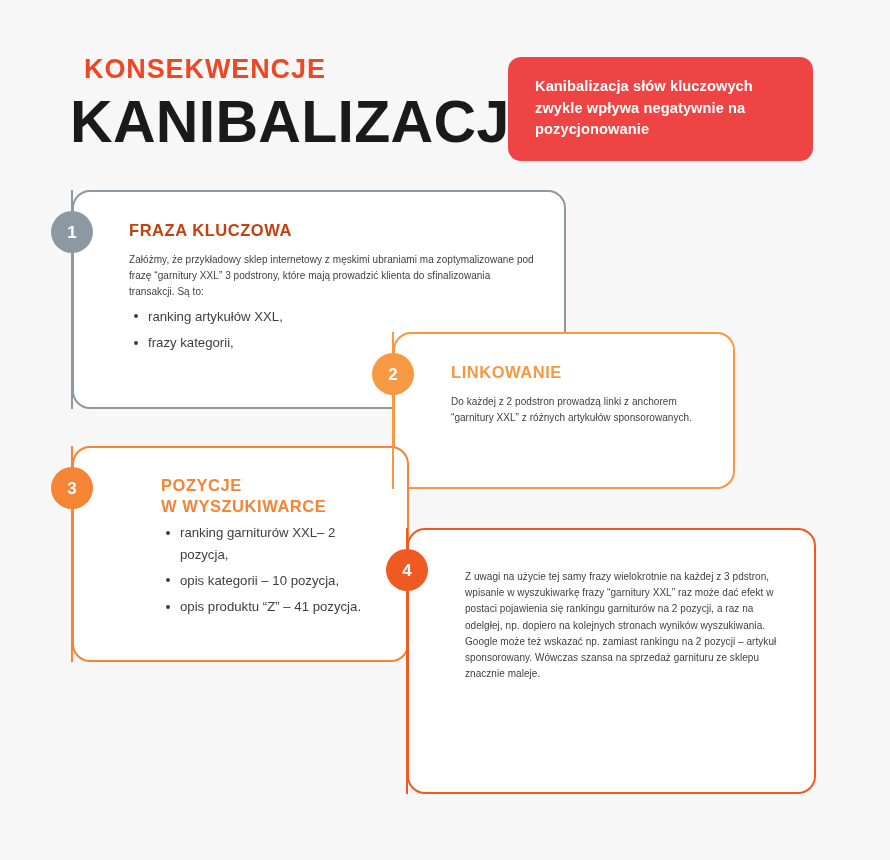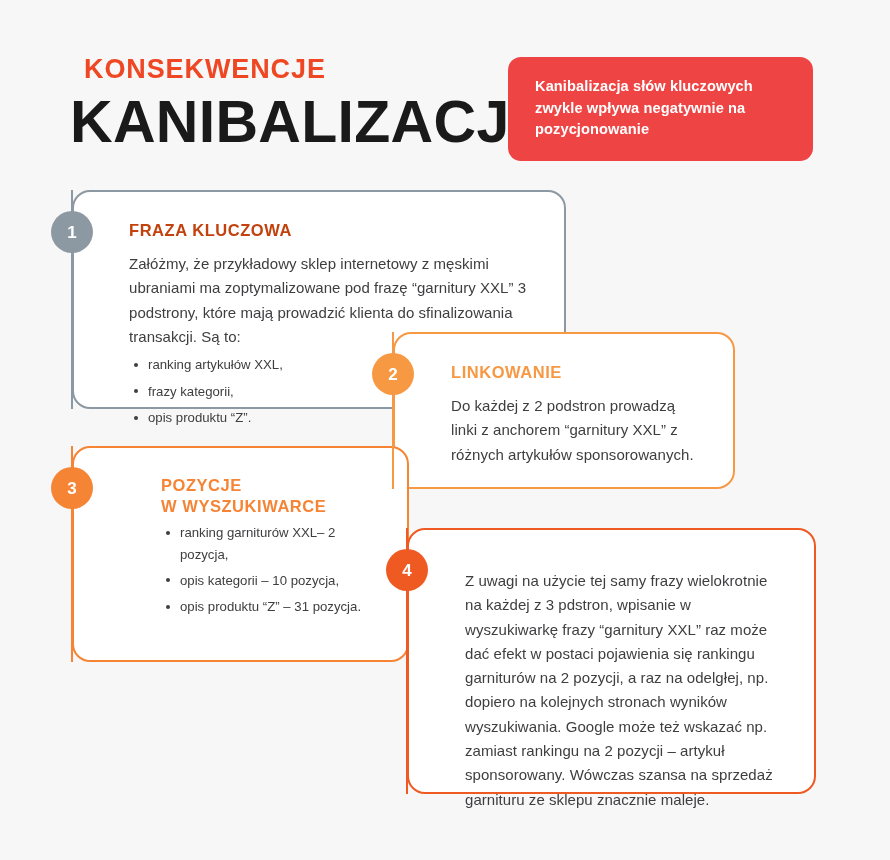--- a/index.html
+++ b/index.html
@@ -77,21 +77,21 @@
   }
 
   .card-title {
     font-size: 16.5px;
     font-weight: bold;
     letter-spacing: 0.55px;
     line-height: 1.28;
     text-transform: uppercase;
   }
   .card-text {
-    font-size: 15px;
+    font-size: 10px;
     line-height: 1.62;
     color: #3e3e40;
     margin-top: 11px;
     letter-spacing: 0.05px;
   }
   .card-list {
     list-style: none;
     margin-top: 3px;
     font-size: 13.2px;
     line-height: 1.62;
@@ -191,41 +191,40 @@
   <div class="connector" id="conn-3"></div>
   <div class="connector" id="conn-4"></div>
 
   <div class="card" id="card-1">
     <div class="body">
       <div class="card-title">FRAZA KLUCZOWA</div>
       <div class="card-text">Załóżmy, że przykładowy sklep internetowy z męskimi ubraniami ma zoptymalizowane pod frazę “garnitury XXL” 3 podstrony, które mają prowadzić klienta do sfinalizowania transakcji. Są to:</div>
       <ul class="card-list">
         <li>ranking artykułów XXL,</li>
         <li>frazy kategorii,</li>
-        <li>opis produktu “Z”.</li>
       </ul>
     </div>
   </div>
   <div class="badge" id="badge-1">1</div>
 
   <div class="card" id="card-2">
     <div class="body">
       <div class="card-title">LINKOWANIE</div>
       <div class="card-text">Do każdej z 2 podstron prowadzą linki z anchorem “garnitury XXL” z różnych artykułów sponsorowanych.</div>
     </div>
   </div>
   <div class="badge" id="badge-2">2</div>
 
   <div class="card" id="card-3">
     <div class="body">
       <div class="card-title" id="card-3-title">POZYCJE<br>W WYSZUKIWARCE</div>
       <ul class="card-list">
         <li>ranking garniturów XXL– 2 pozycja,</li>
         <li>opis kategorii – 10 pozycja,</li>
-        <li>opis produktu “Z” – 31 pozycja.</li>
+        <li>opis produktu “Z” – 41 pozycja.</li>
       </ul>
     </div>
   </div>
   <div class="badge" id="badge-3">3</div>
 
   <div class="card" id="card-4">
     <div class="body">
       <div class="card-text">Z uwagi na użycie tej samy frazy wielokrotnie na każdej z 3 pdstron, wpisanie w wyszukiwarkę frazy “garnitury XXL” raz może dać efekt w postaci pojawienia się rankingu garniturów na 2 pozycji, a raz na odelgłej, np. dopiero na kolejnych stronach wyników wyszukiwania. Google może też wskazać np. zamiast rankingu na 2 pozycji – artykuł sponsorowany. Wówczas szansa na sprzedaż garnituru ze sklepu znacznie maleje.</div>
     </div>
   </div>

